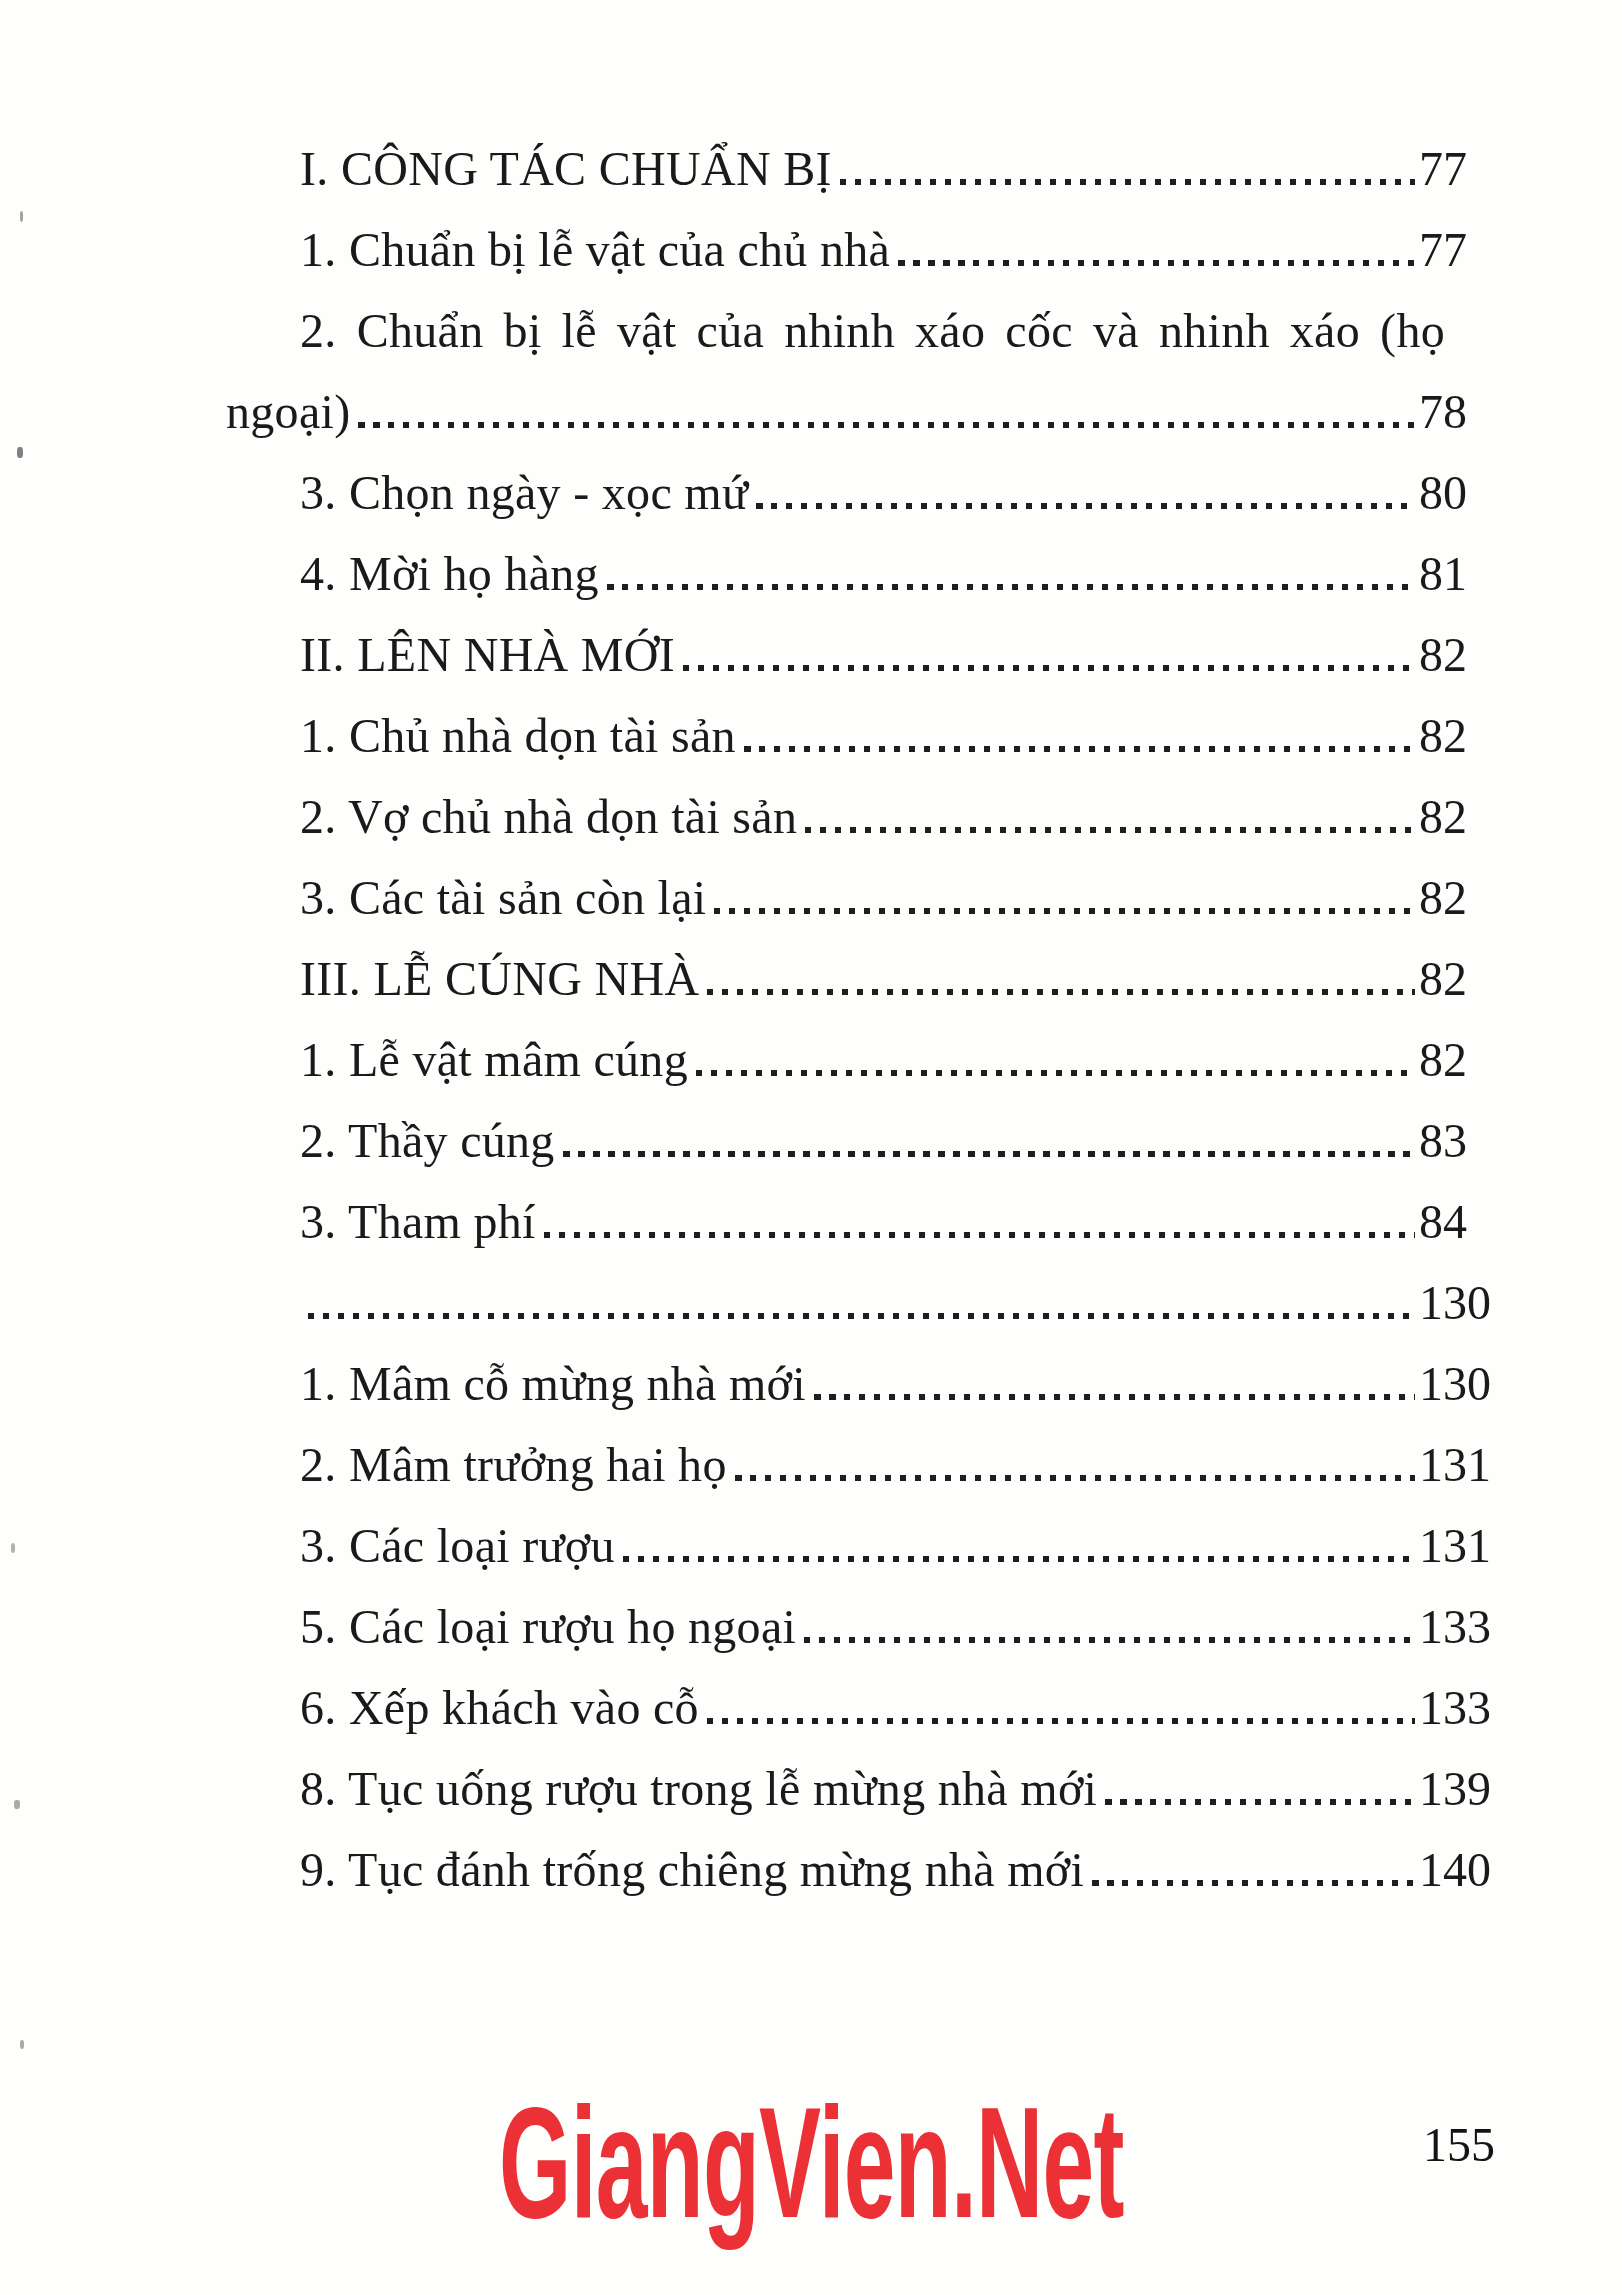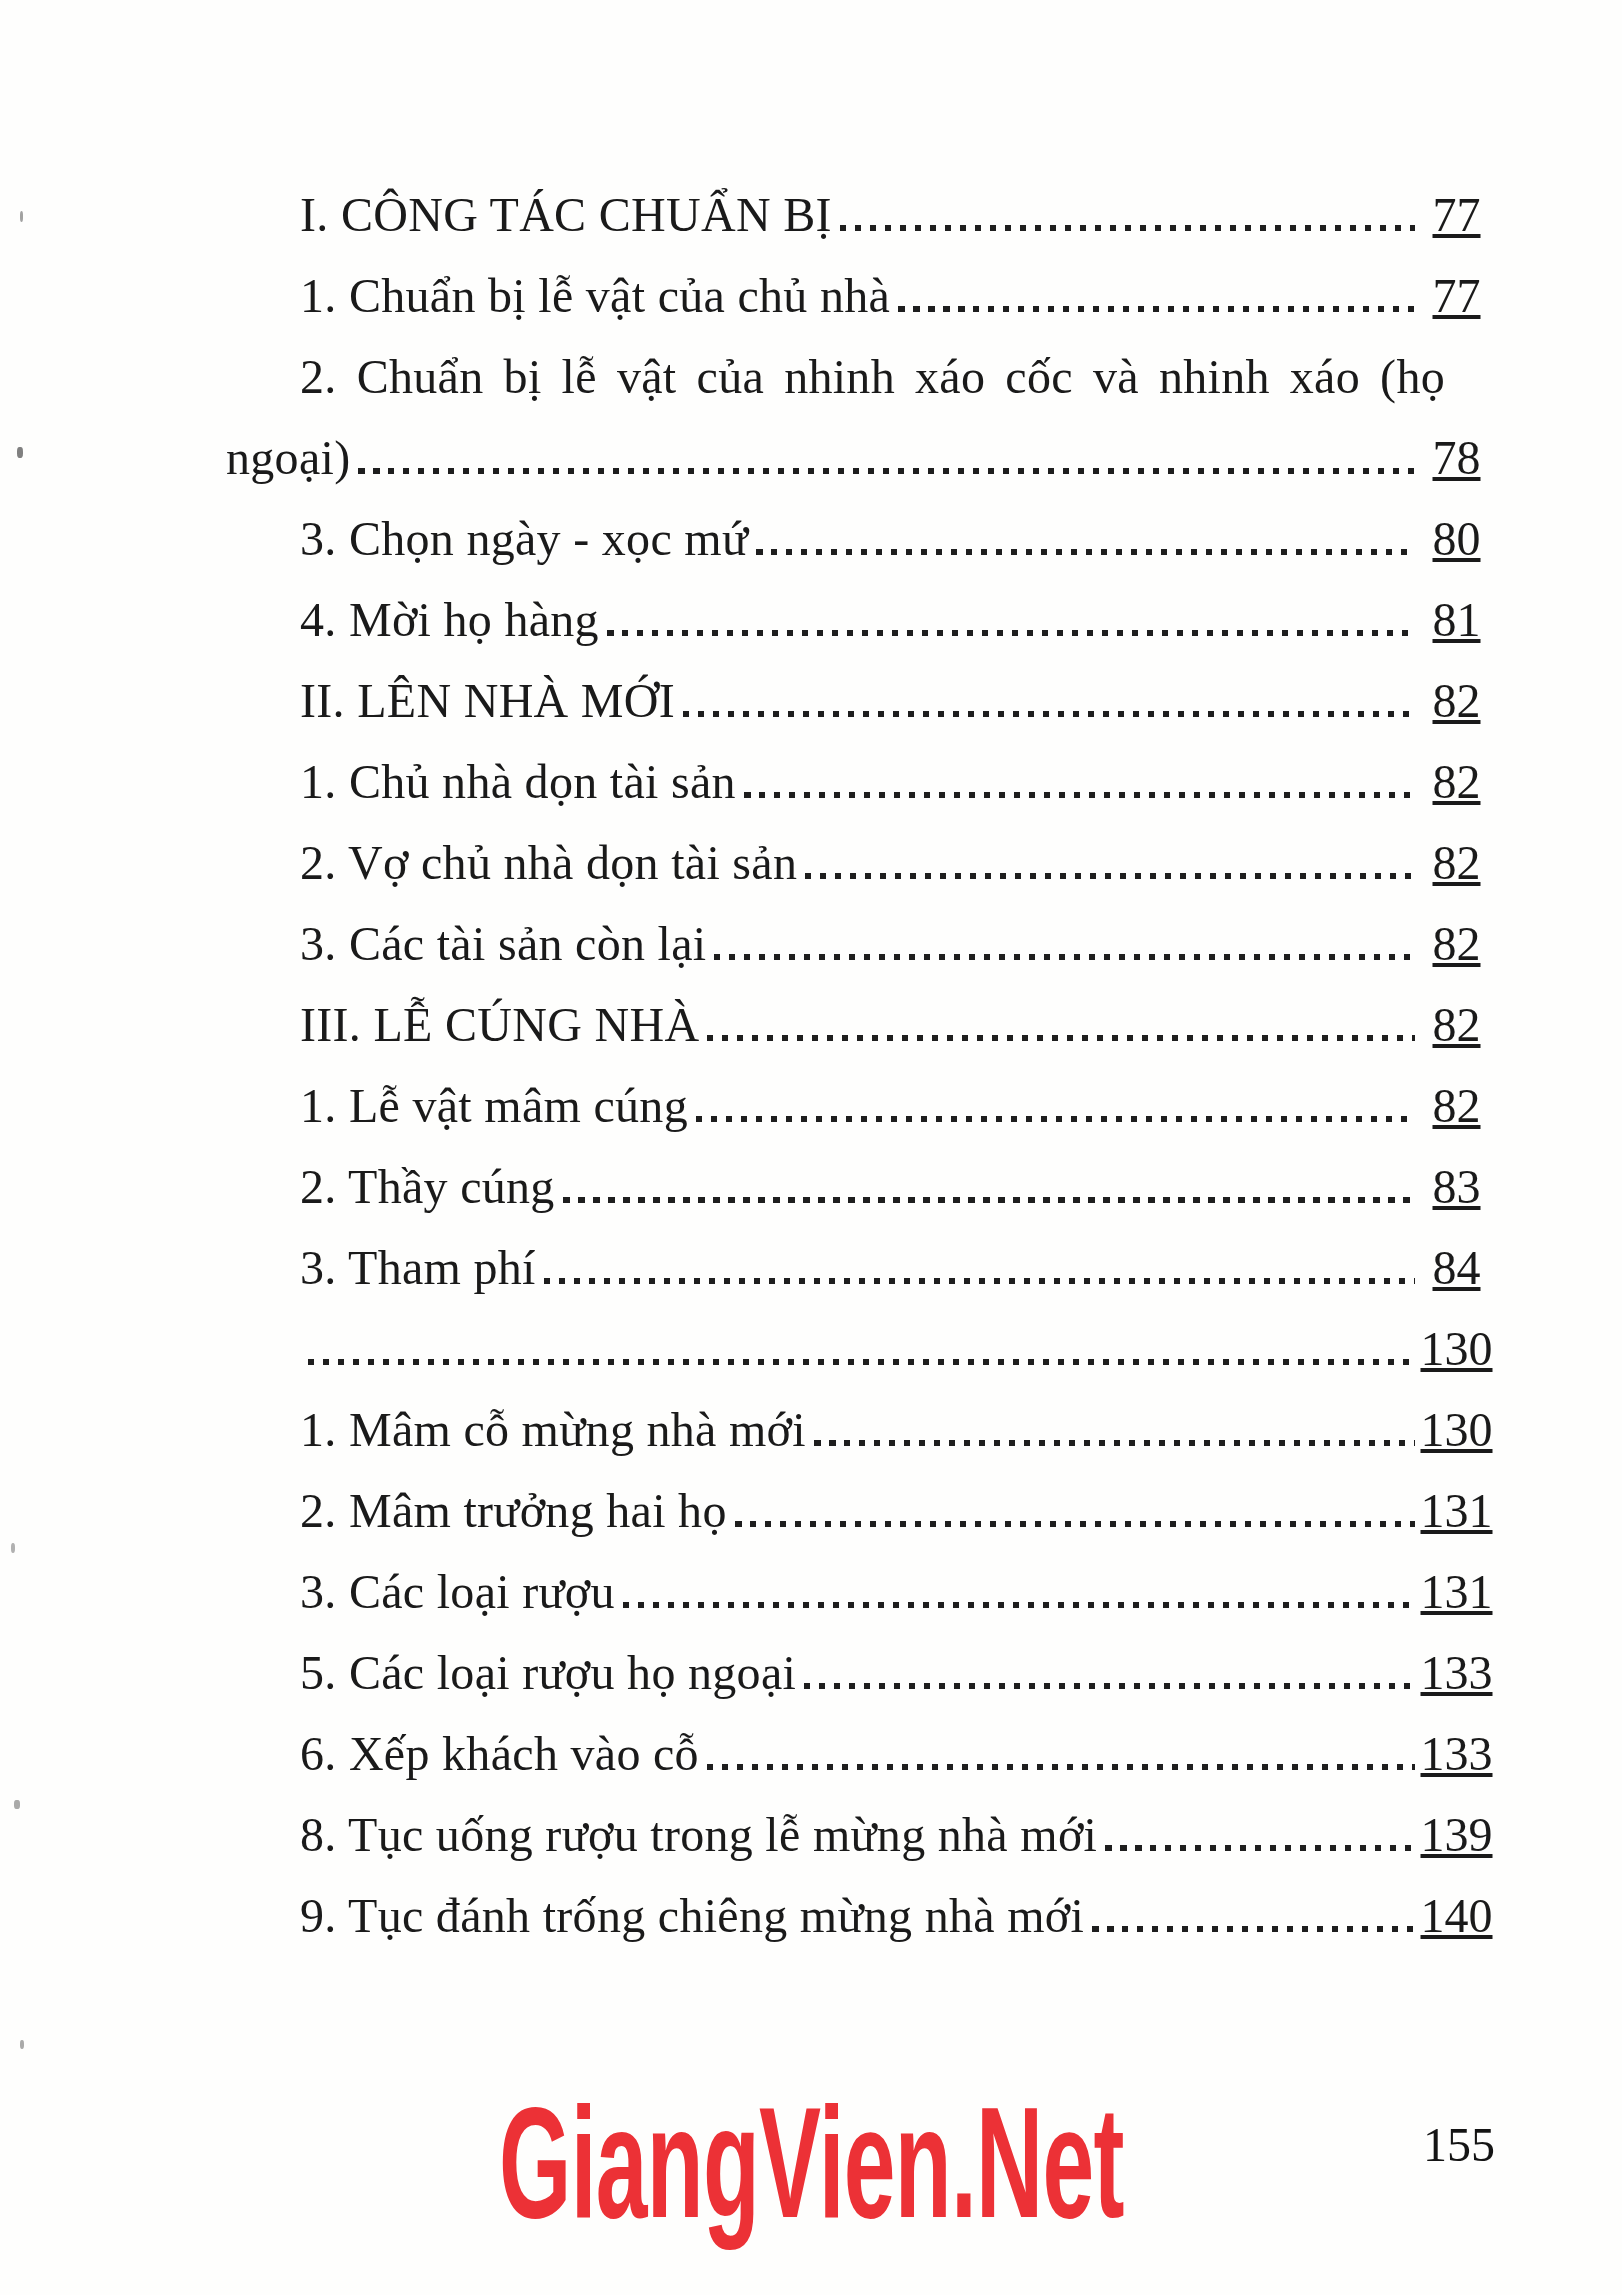--- a/index.html
+++ b/index.html
@@ -13,21 +13,20 @@
     background: #fefefd;
     color: #1a1a1a;
     font-family: "Liberation Serif", "DejaVu Serif", serif;
     overflow: hidden;
   }
   .page {
     position: absolute;
     inset: 0;
     padding: 114px 128px 0 226px;
     box-sizing: border-box;
-    margin-top: 46px;
   }
   .toc {
     width: 100%;
   }
   .toc-row {
     display: flex;
     align-items: flex-end;
     height: 81px;
     font-size: 48px;
     line-height: 1.06;
@@ -48,22 +47,21 @@
   }
   .leader {
     flex: 1 1 auto;
     height: 6.5px;
     margin: 0 3.9px 9.8px 7.9px;
     background-image: repeating-linear-gradient(to right, #1e1e1e 0 6.5px, transparent 6.5px 15px);
   }
   .page-col {
     flex: 0 0 75px;
     white-space: nowrap;
-    text-align: center;
-    text-decoration: underline;
+    text-align: left;
   }
   .watermark {
     position: absolute;
     top: 2084px;
     left: 499px;
     font-family: "Liberation Sans", "DejaVu Sans", sans-serif;
     font-weight: bold;
     font-size: 93px;
     line-height: 1;
     letter-spacing: -0.7px;

